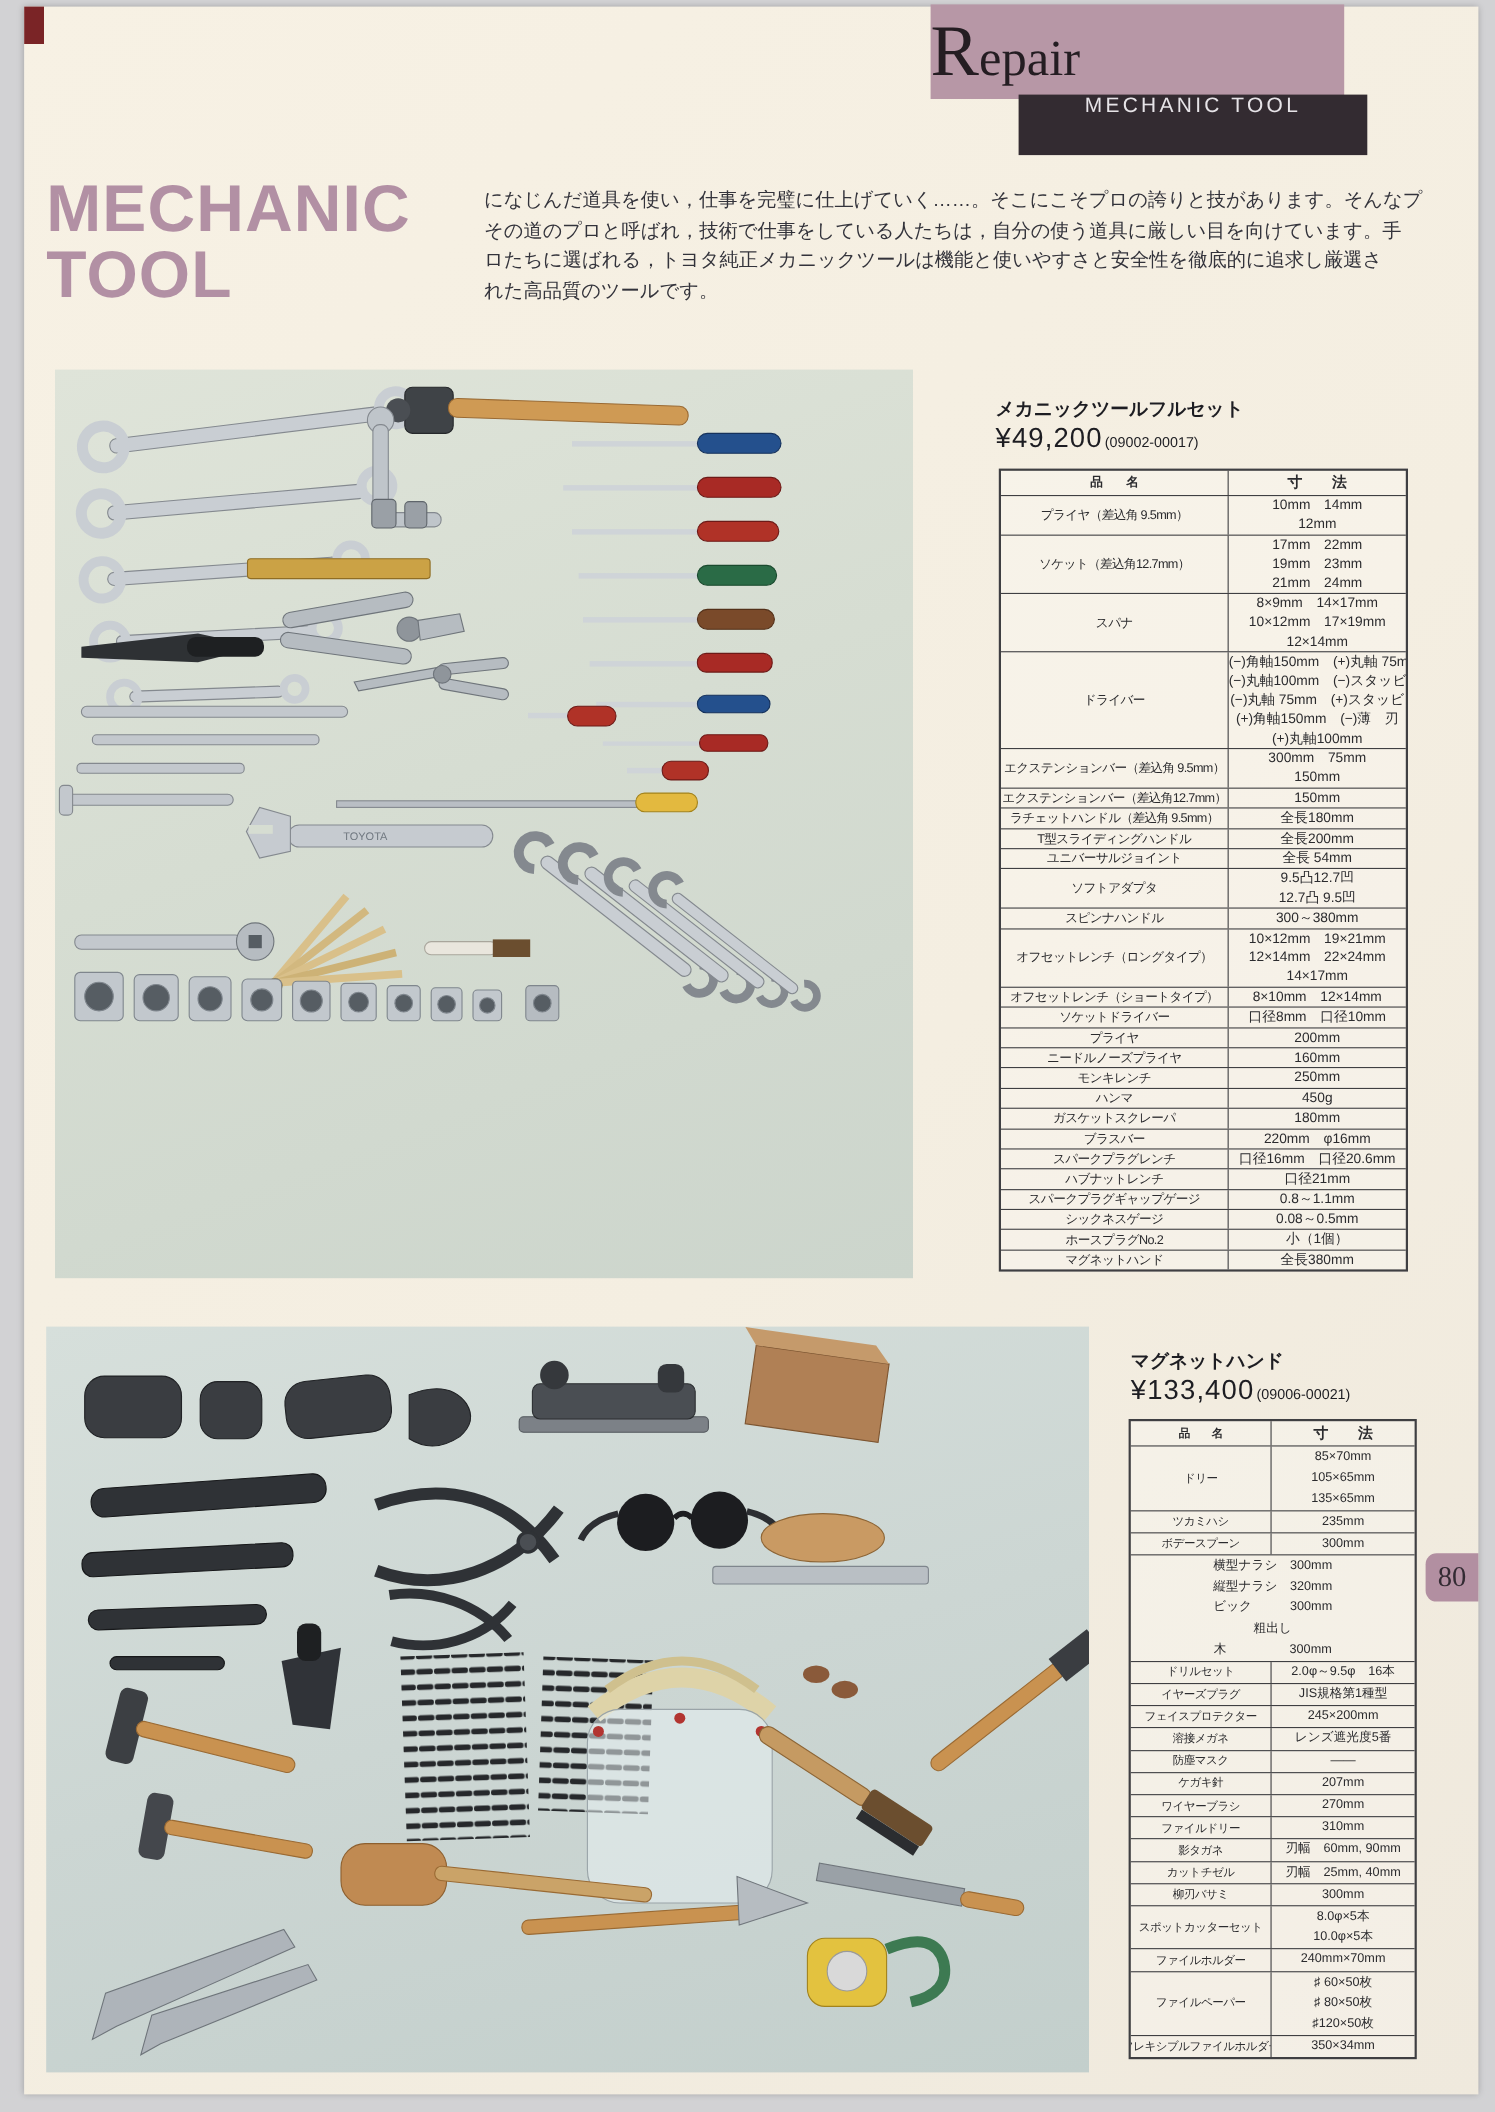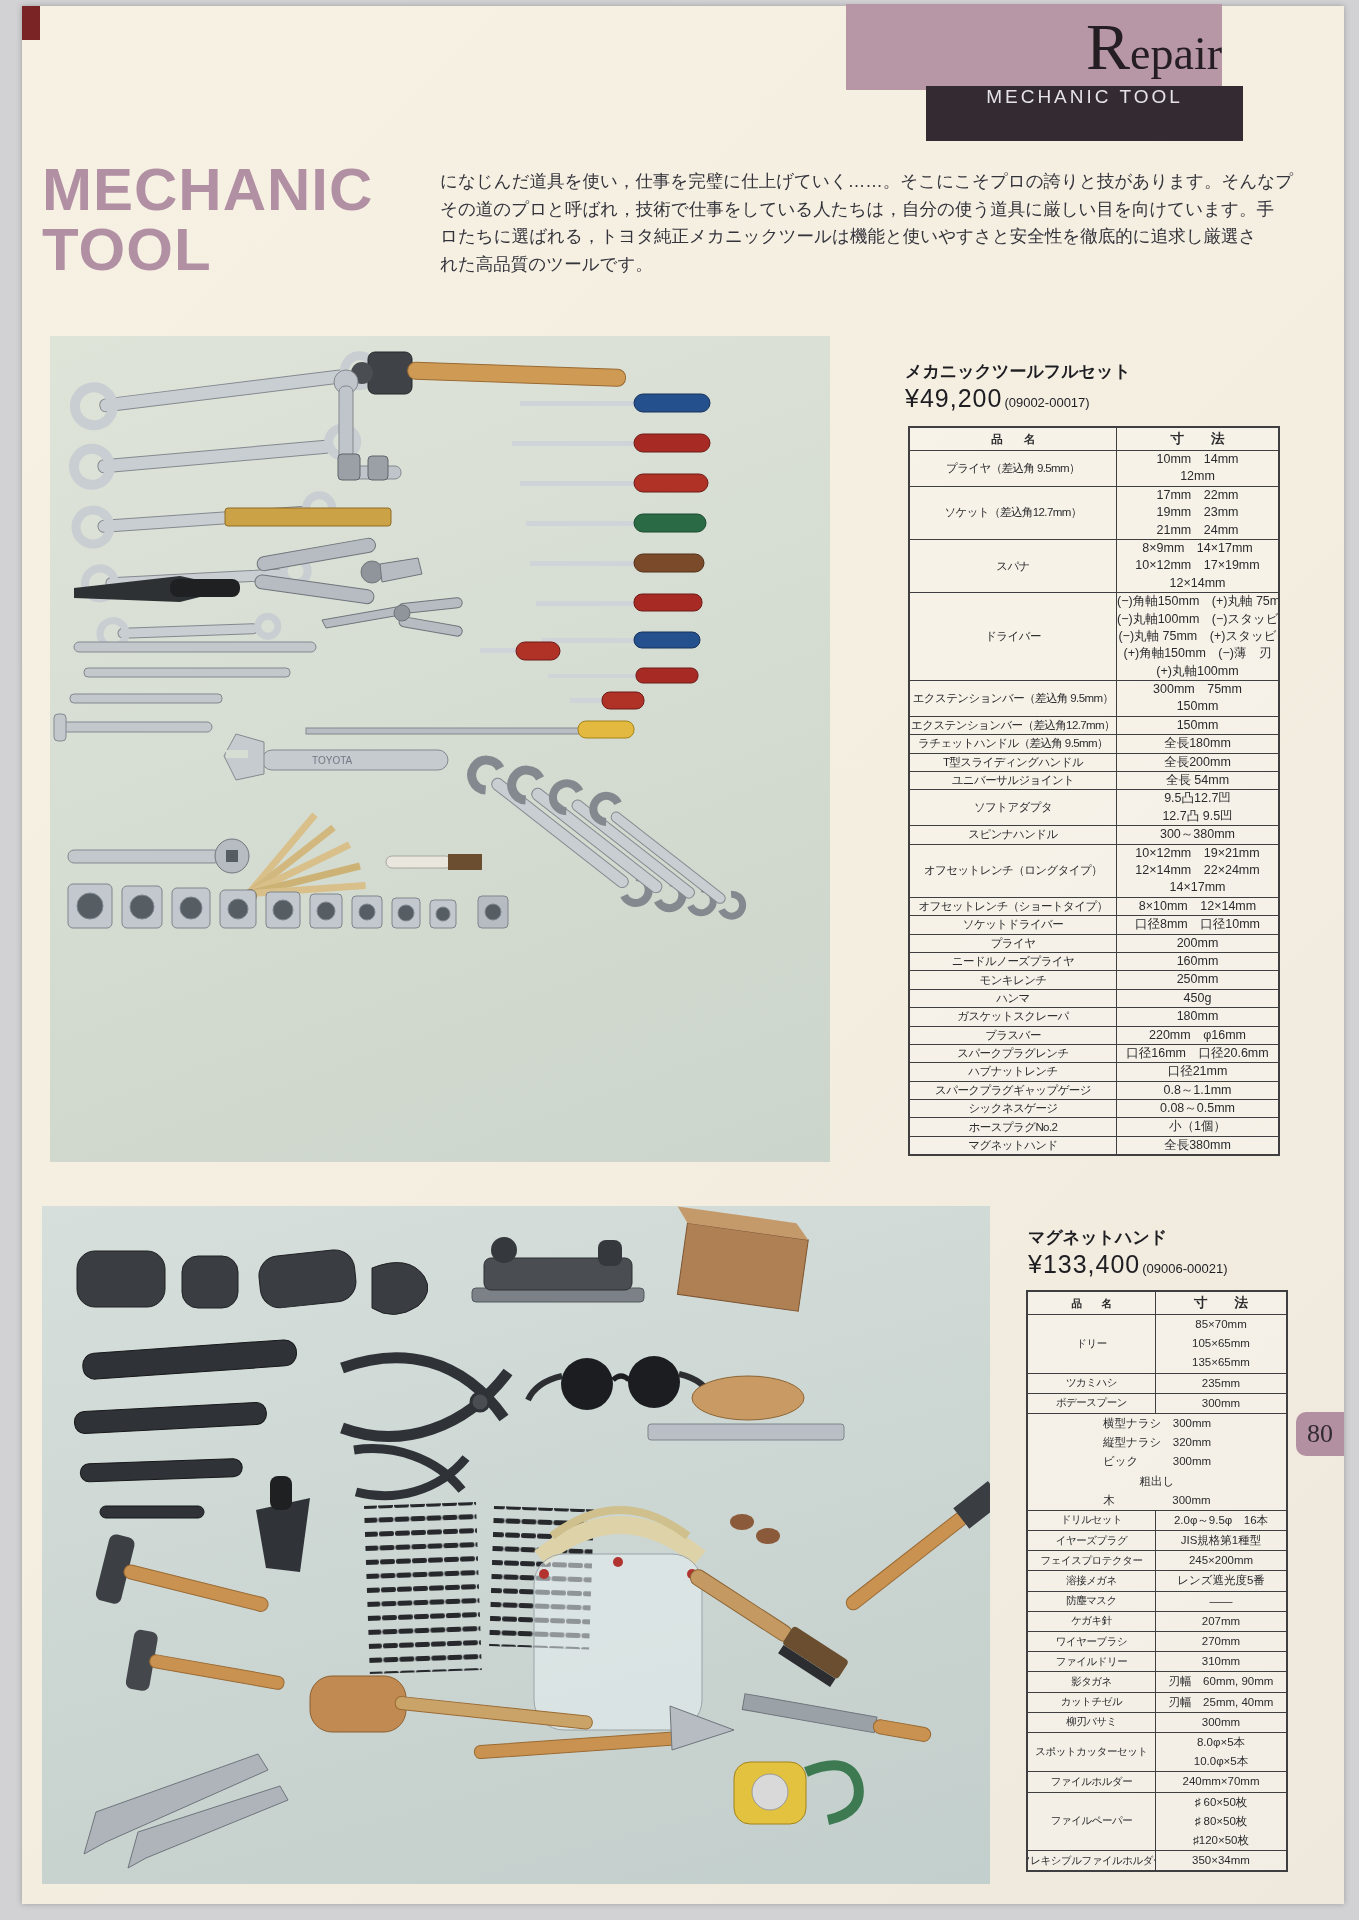--- a/index.html
+++ b/index.html
@@ -9,21 +9,21 @@
     font-family:"Liberation Sans","DejaVu Sans",sans-serif;
     color:#2b2b2e;overflow:hidden;
   }
   .page{position:absolute;left:22px;top:6px;width:1322px;height:1898px;
     background:linear-gradient(135deg,#f7f1e4 0%,#f4eee1 55%,#efe9dd 100%);
     box-shadow:0 0 6px rgba(0,0,0,.25);}
   .corner-mark{position:absolute;left:0px;top:0px;width:18px;height:34px;background:#7a2426;}
 
   
   .repair-box{position:absolute;left:846px;top:4px;width:376px;height:86px;background:#b797a6;
-    display:flex;align-items:center;justify-content:flex-end;}
+    display:flex;align-items:center;justify-content:flex-start;}
   .repair-text{font-family:"Liberation Serif","DejaVu Serif",serif;color:#241d22;font-size:46px;}
   .repair-text .bigR{font-size:66px;}
   .band{position:absolute;left:926px;top:86px;width:317px;height:55px;background:#332b31;
     display:flex;align-items:flex-start;justify-content:center;}
   .band-text{color:#e6e3e7;font-size:19px;letter-spacing:3px;}
 
   .headline{position:absolute;left:42px;top:160px;line-height:60px;
     font-weight:800;font-size:60px;letter-spacing:1px;color:#b290a4;}
   .intro{position:absolute;left:440px;top:168px;width:882px;font-size:17.5px;line-height:27.5px;
     color:#33333b;text-align:justify;}

